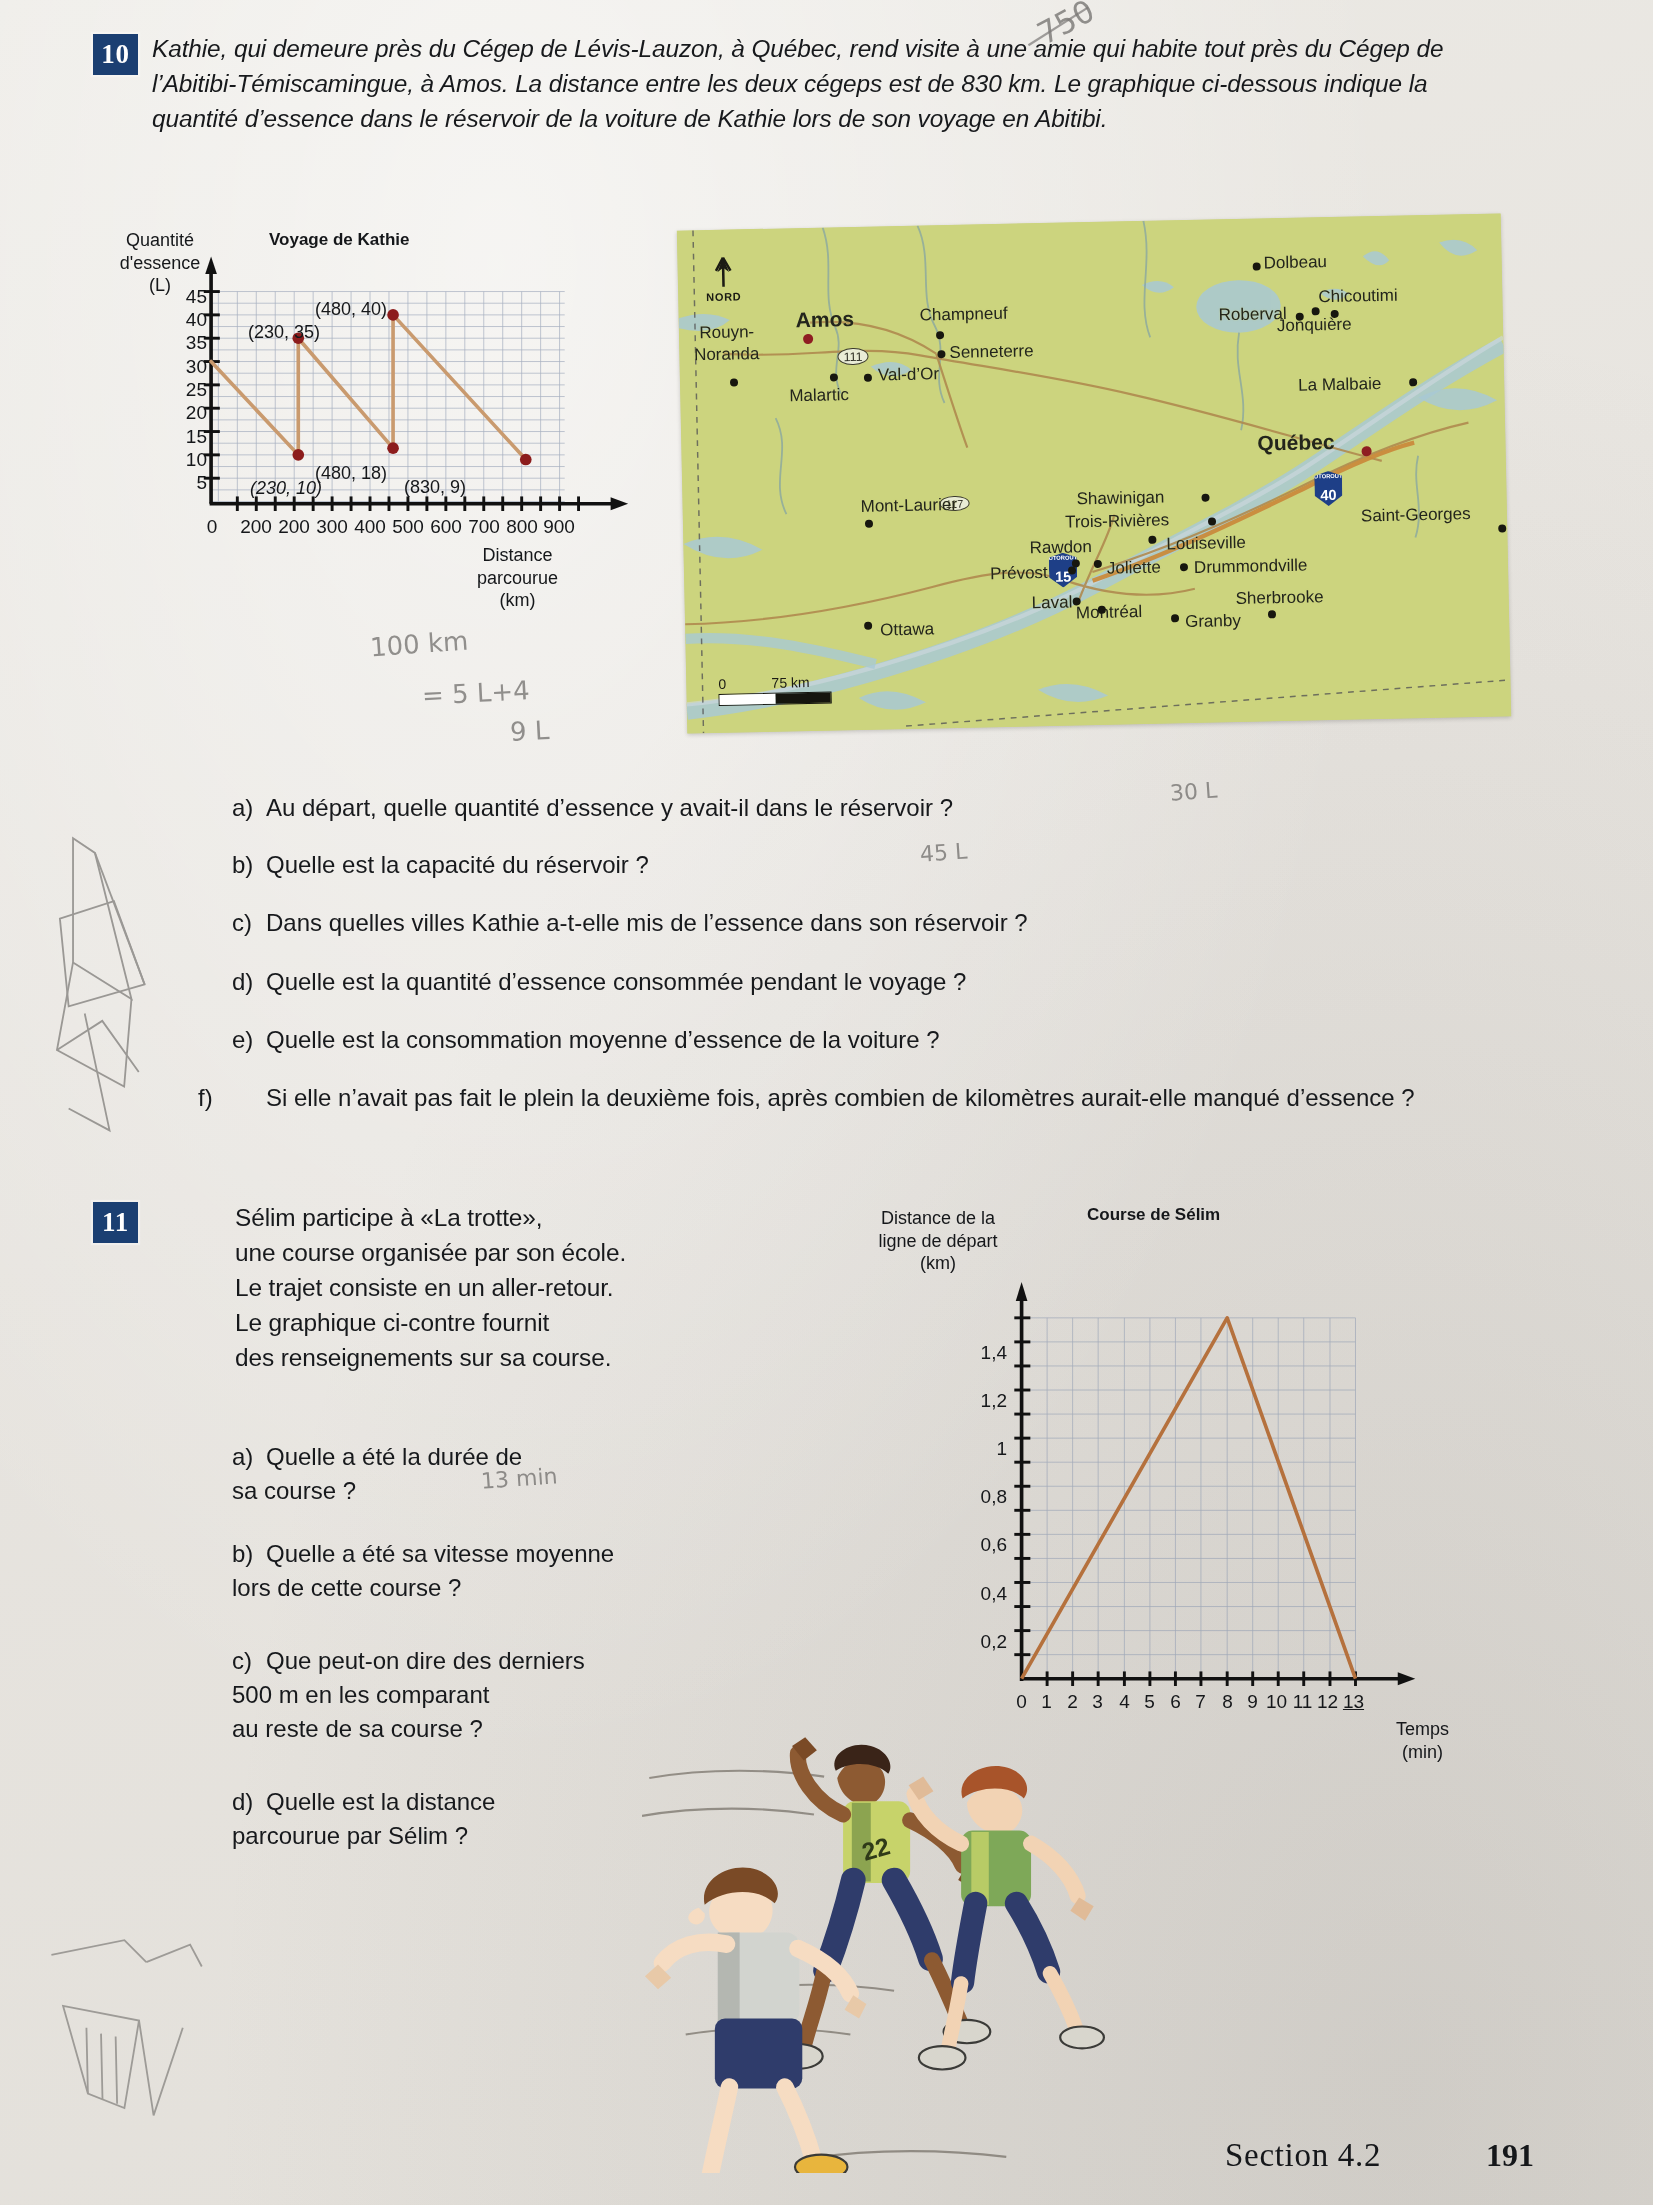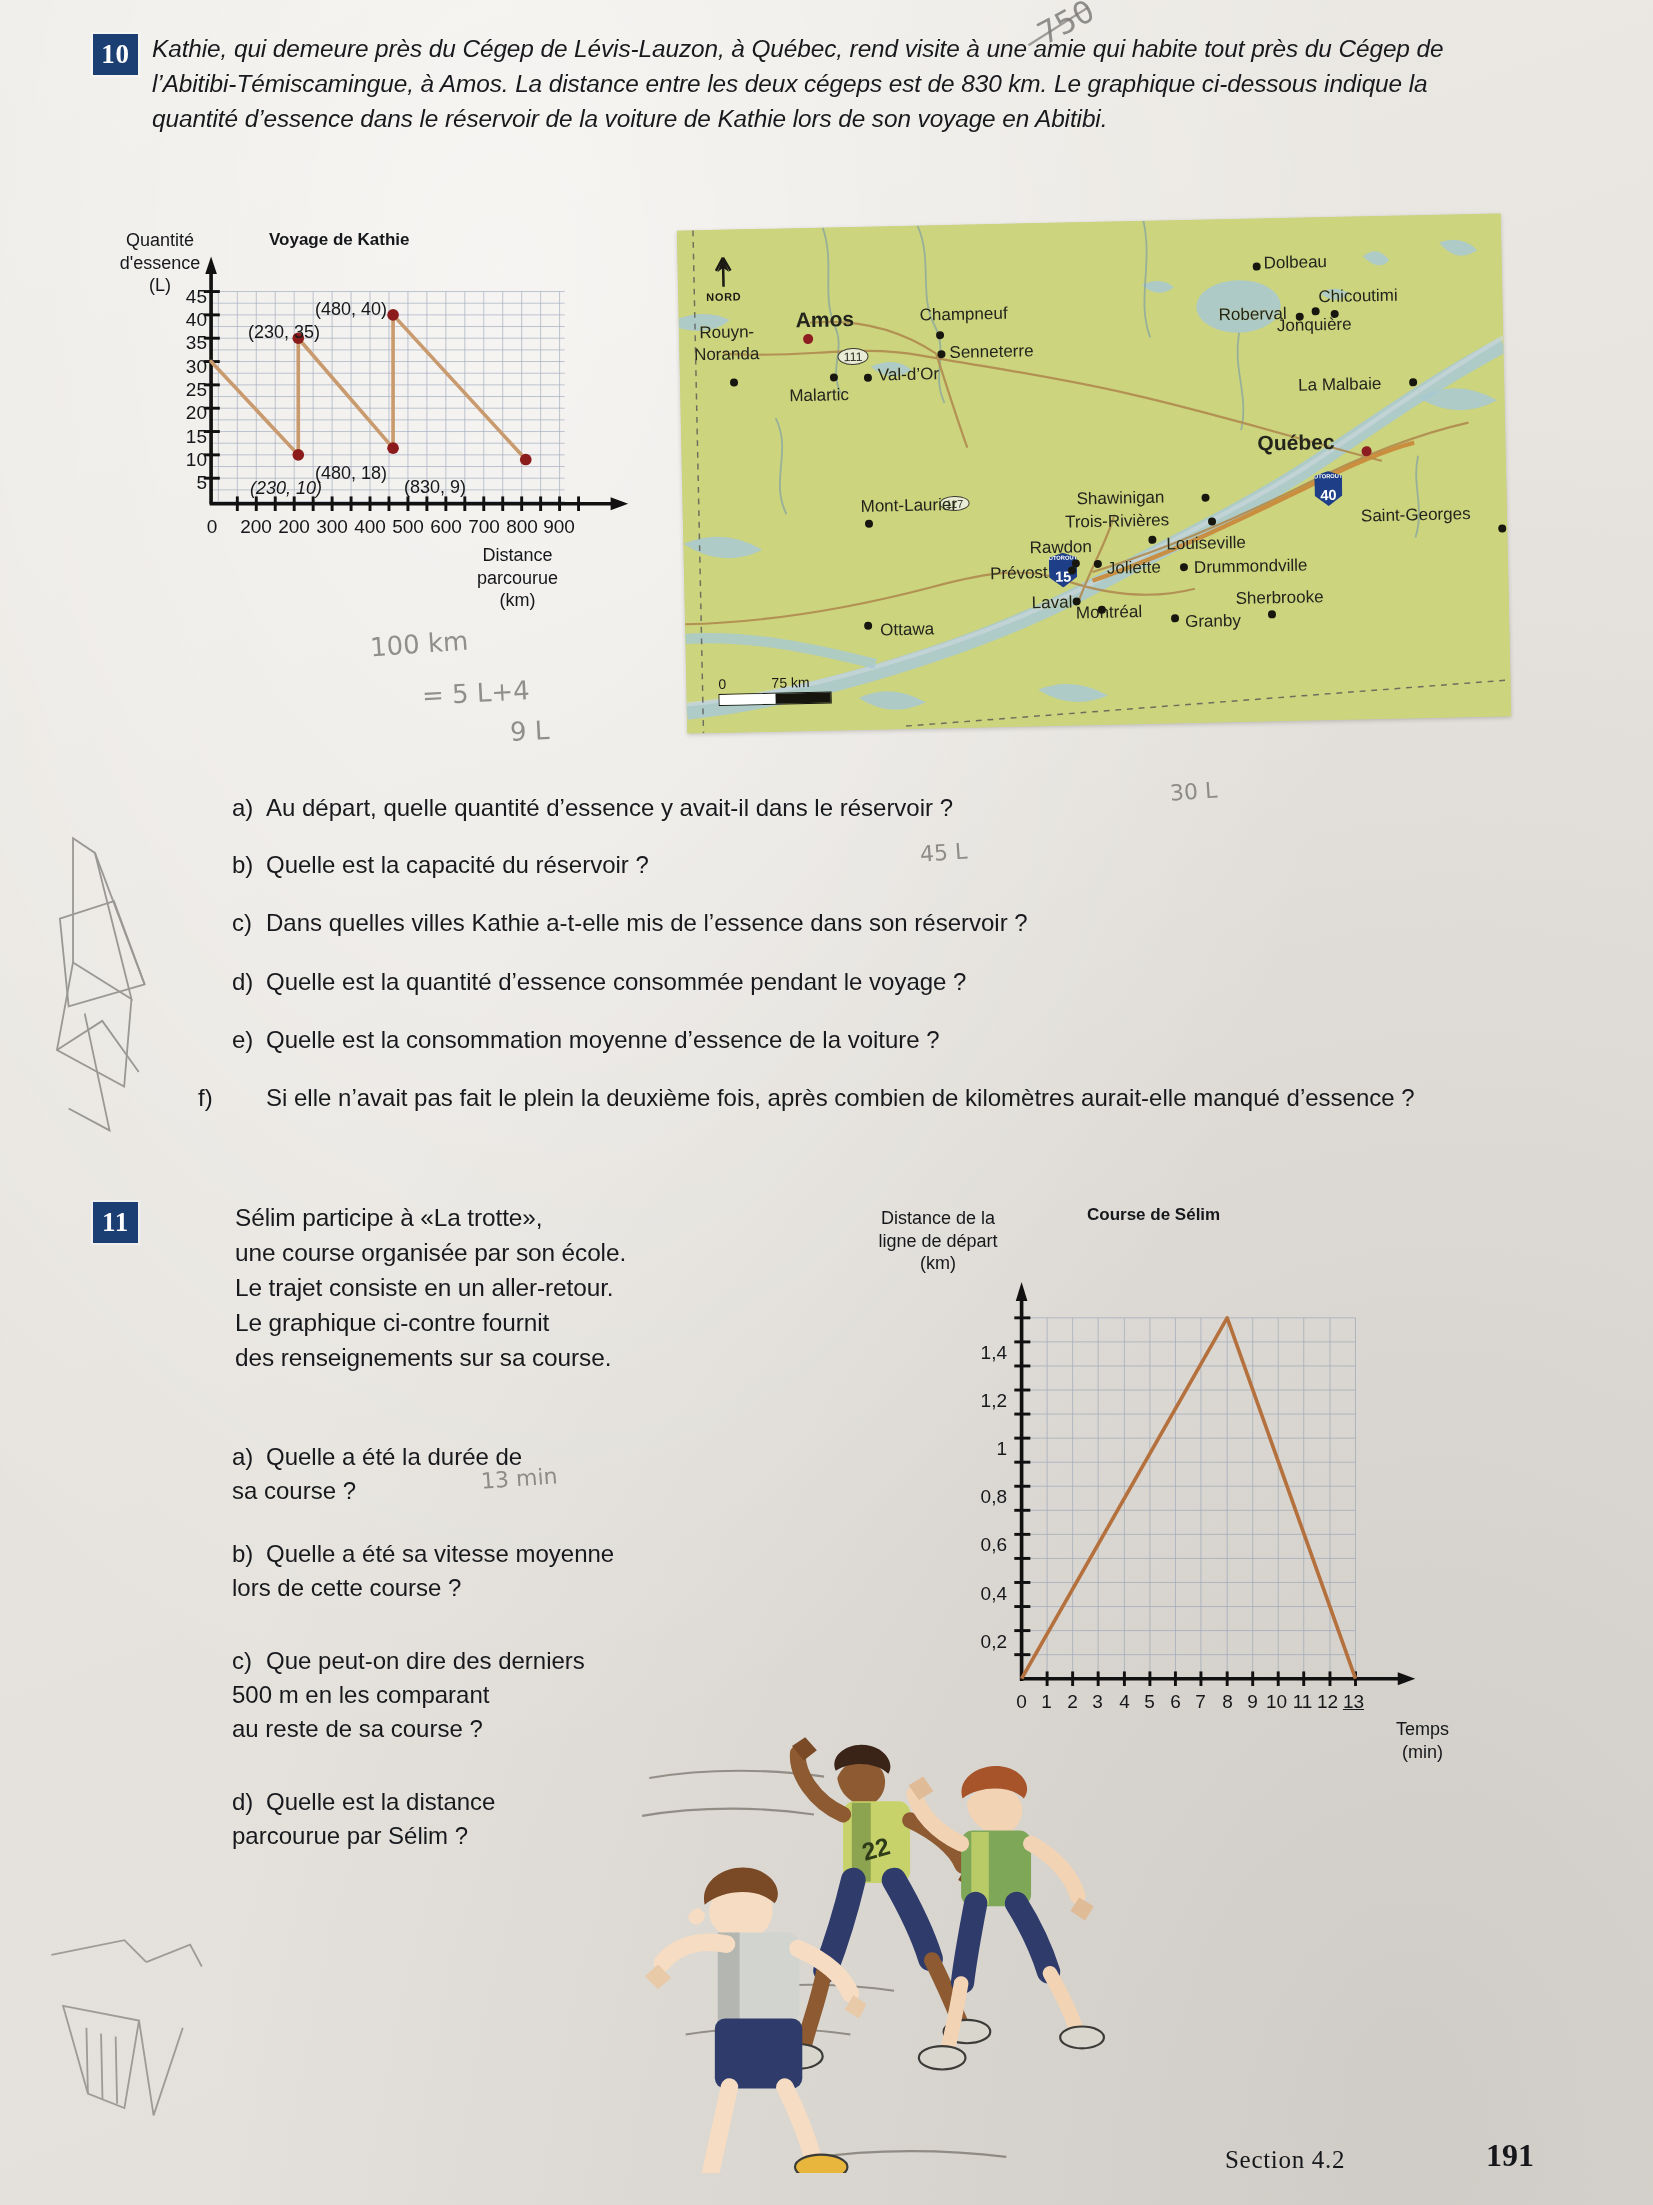--- a/index.html
+++ b/index.html
@@ -620,15 +620,15 @@
     <path d="M22,374 l-18,16 l18,18 l18,-16 Z" fill="#e8c9a8"></path>
     <path d="M290,416 l18,12 l-10,20 l-20,-12 Z" fill="#e8c9a8"></path>
     <rect x="100" y="448" width="120" height="96" rx="14" fill="#2f3c6b"></rect>
     <path d="M120,542 C110,590 100,630 92,672" stroke="#f6dcc2" stroke-width="24" fill="none" stroke-linecap="round"></path>
     <path d="M196,542 C214,578 226,608 236,644" stroke="#f6dcc2" stroke-width="24" fill="none" stroke-linecap="round"></path>
     <ellipse cx="82" cy="682" rx="38" ry="18" fill="#e8b53d" stroke="#3b3b38" stroke-width="3"></ellipse>
     <ellipse cx="246" cy="652" rx="36" ry="17" fill="#e8b53d" stroke="#3b3b38" stroke-width="3"></ellipse>
   </g>
 </svg>
 
-<div class="footer" style="left:1225px;font-size:25px;letter-spacing:0.7px;">Section 4.2</div>
+<div class="footer" style="left:1225px;font-size:33px;letter-spacing:0.7px;">Section 4.2</div>
 <div class="footer" style="left:1486px;font-size:32px;font-weight:bold;">191</div>
 
 
 </body></html>

